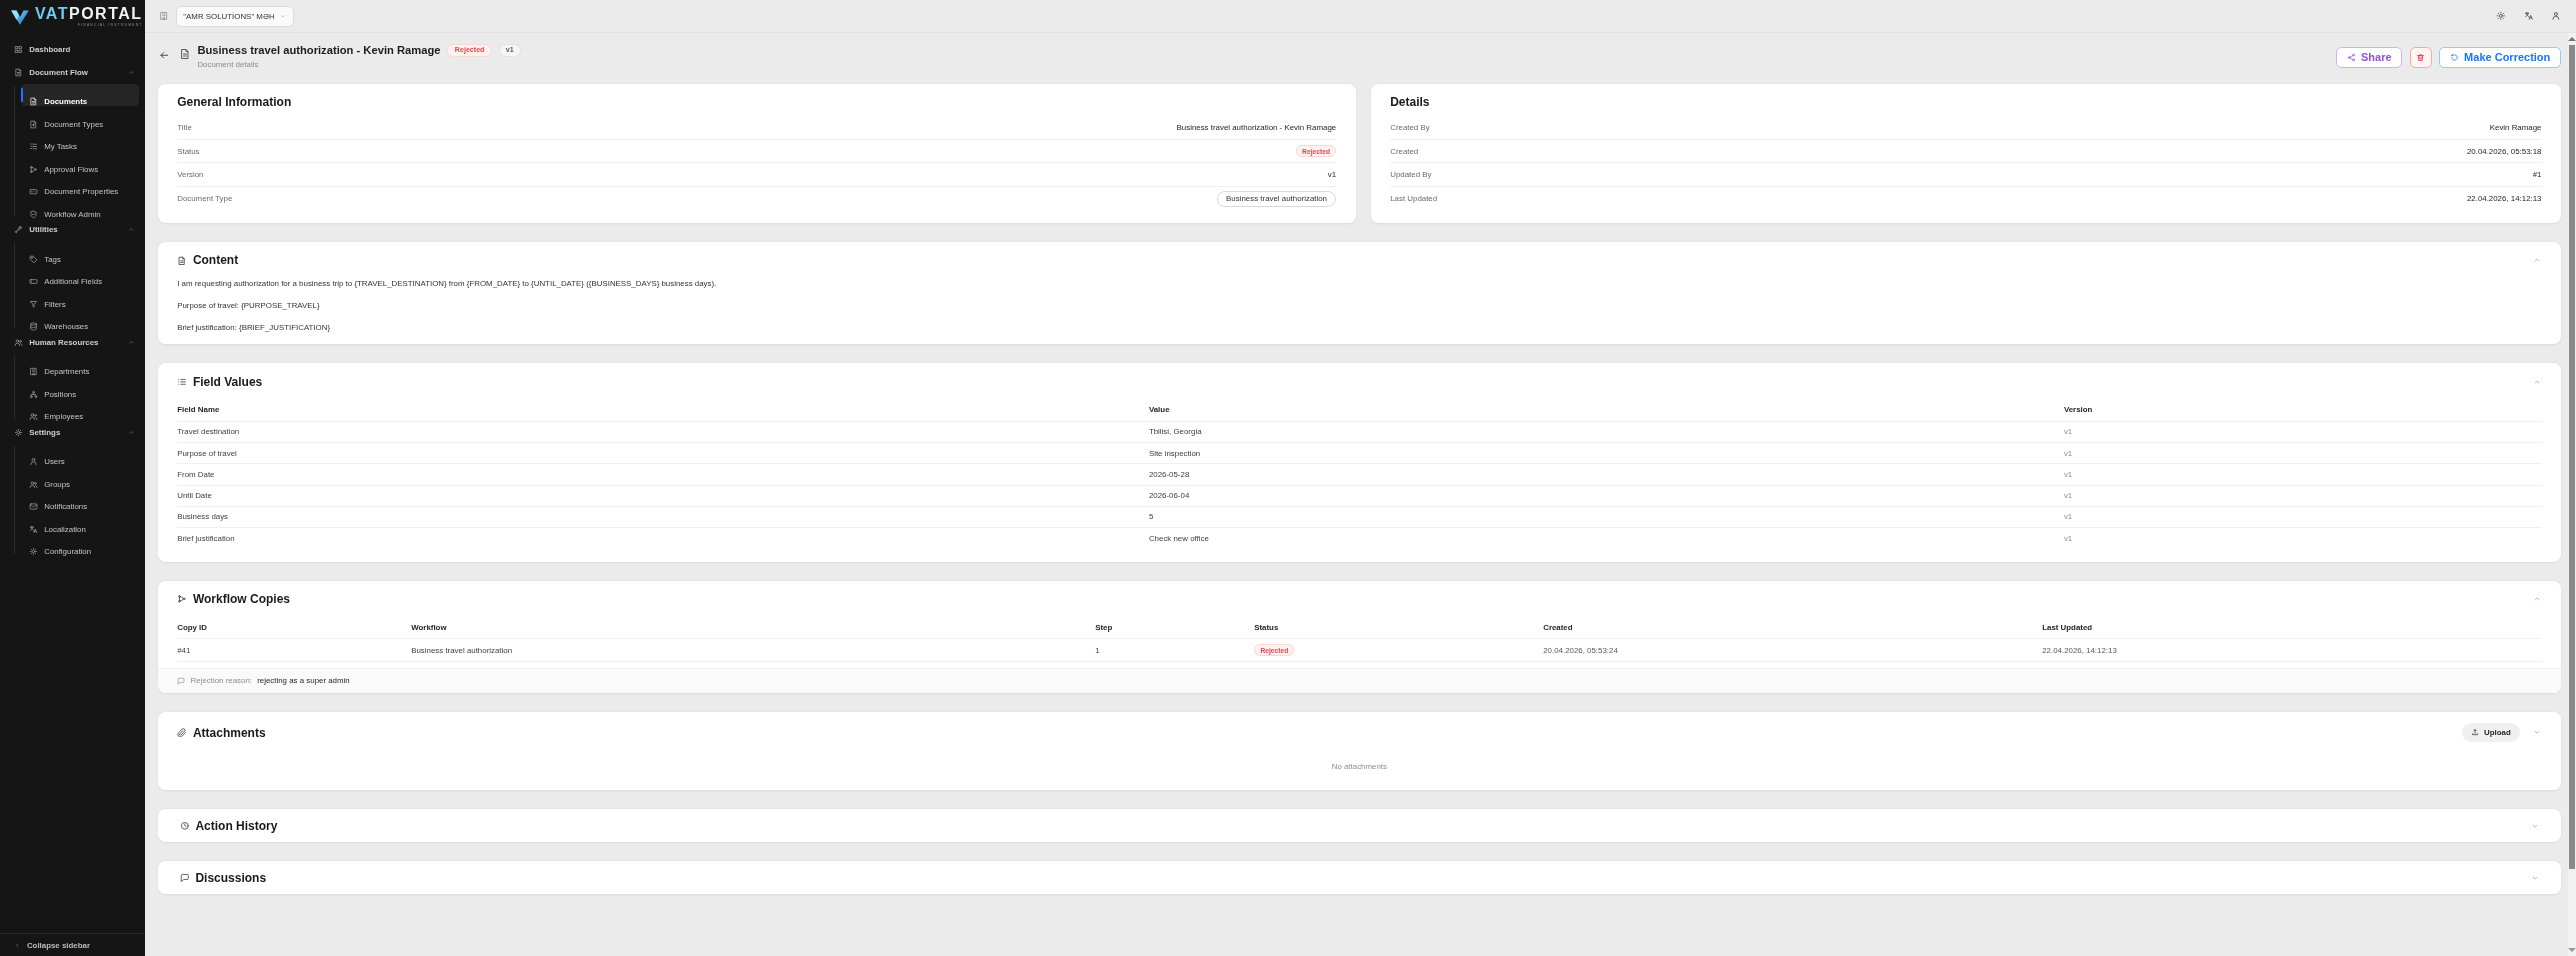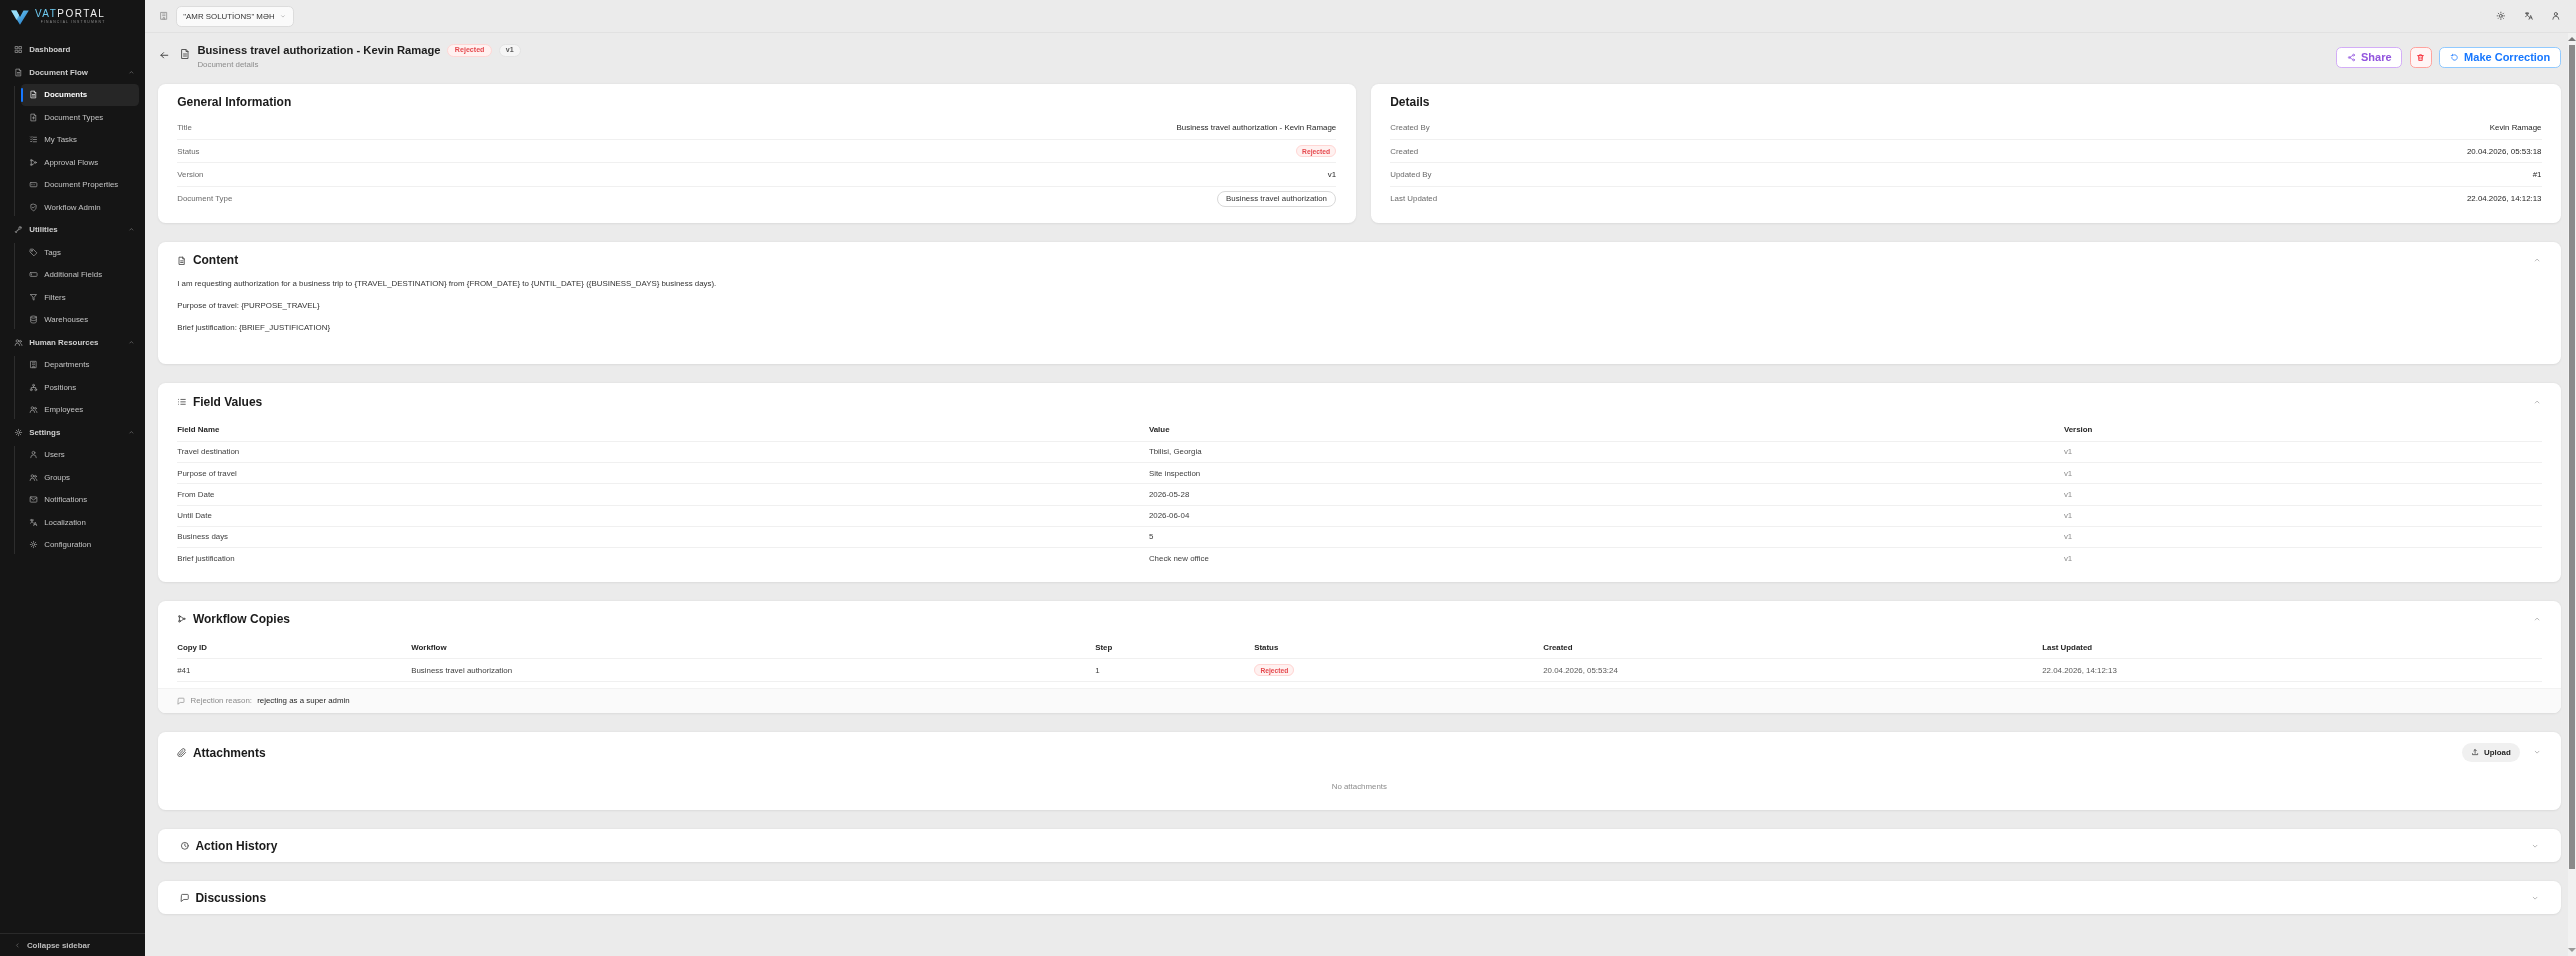--- a/index.html
+++ b/index.html
@@ -6,32 +6,32 @@
   html,body { width:2576px; height:956px; overflow:hidden; }
   body { font-family:"Liberation Sans","DejaVu Sans",sans-serif; background:#ebebeb; color:#262626; font-size:7.9px; }
   svg.ic { display:block; fill:none; stroke:currentColor; stroke-width:2; stroke-linecap:round; stroke-linejoin:round; }
 
   .app { display:flex; width:2576px; height:956px; }
 
   
   .sidebar { width:145px; min-width:145px; background:#151515; color:#c9c9c9; display:flex; flex-direction:column; }
   .logo { height:34px; display:flex; align-items:center; gap:5.2px; padding-left:9.7px; }
   .logo-text { line-height:1; }
-  .logo-line { font-size:10px; font-weight:400; letter-spacing:1.5px; }
+  .logo-line { font-size:16px; font-weight:700; letter-spacing:1.5px; }
   .logo-vat { color:#6ecbf2; }
   .logo-portal { color:#f2f2f2; }
   .logo-tag { font-size:3.4px; color:#8f8f8f; letter-spacing:1.2px; text-align:right; margin-top:2.2px; }
   .nav { flex:1; padding-top:4.5px; overflow:hidden; }
   .nav-item { height:22.5px; display:flex; align-items:center; gap:6.7px; padding:0 10.5px 0 13.5px; cursor:pointer; color:#cfcfcf; font-weight:600; }
   .nav-item .grow { flex:1; }
   .ni { width:9px; height:9px; color:#9a9a9a; }
   .chev-s { width:6.7px; height:6.7px; color:#8a8a8a; }
   .nav-children { position:relative; }
   .nav-children::before { content:''; position:absolute; left:14.2px; top:2.2px; bottom:2.2px; width:0.7px; background:#2d2d2d; }
-  .nav-child { height:22.5px; margin:0 6px 0 21px; border-radius:4.5px; display:flex; align-items:center; gap:6.7px; padding-left:7.5px; cursor:pointer; color:#c4c4c4; }
+  .nav-child { height:22.5px; margin:0 6px 0 21px; border-radius:4.5px; display:flex; align-items:flex-end; gap:6.7px; padding-left:7.5px; cursor:pointer; color:#c4c4c4; }
   .nav-child.active { background:#262626; color:#fff; position:relative; font-weight:700; }
   .nav-child.active::before { content:''; position:absolute; left:0; top:4.5px; bottom:4.5px; width:2.2px; border-radius:1.5px; background:#1677ff; }
   .nav-child.active .ni { color:#e8e8e8; }
   .side-footer { height:23px; border-top:0.7px solid #2a2a2a; display:flex; align-items:center; gap:6.7px; padding-left:13.5px; color:#bdbdbd; cursor:pointer;font-weight:bold; }
 
   
   .main { flex:1; position:relative; background:#ebebeb; }
   .topbar { height:33px; display:flex; align-items:center; padding:0 15px 0 14.2px; border-bottom:0.7px solid rgba(0,0,0,0.04); }
   .tb-build { width:9.7px; height:9.7px; color:#8c8c8c; margin-right:6.7px; }
   .tenant { display:flex; align-items:center; gap:6px; background:#fafafa; border:0.7px solid #dcdcdc; border-radius:5.2px; height:21px; padding:0 6.7px; cursor:pointer; max-width:118px; }
@@ -68,21 +68,21 @@
 
   .info-rows { margin-top:6.7px; }
   .info-row { display:flex; justify-content:space-between; align-items:center; height:23.6px; border-bottom:0.7px solid #f0f0f0; }
   .info-row:last-child { border-bottom:none; }
   .i-label { color:#6b6b6b; }
   .i-value { color:#262626; text-align:right; }
   .type-pill { border:0.7px solid #d9d9d9; border-radius:9px; padding:2.6px 8.2px; color:#333; background:#fff; }
 
   .content-body { margin-top:12px; }
   .content-body p { margin-bottom:12.7px; color:#333; }
-  .content-body p:last-child { margin-bottom:20px; }
+  .content-body p:last-child { margin-bottom:0; }
 
   .tbl { margin-top:10.5px; }
   .fv-row { display:grid; grid-template-columns:41.1% 38.7% 20.2%; align-items:center; height:21.3px; border-bottom:0.7px solid #f0f0f0; }
   .fv-row.head { height:22.5px; font-weight:700; color:#262626; }
   .fv-row:last-child { border-bottom:none; }
   .fv-row .c1 { color:#404040; }
   .fv-row .c2 { color:#404040; }
   .fv-row .c3 { color:#8c8c8c; }
   .fv-row.head .c1,.fv-row.head .c2,.fv-row.head .c3 { color:#262626; }
 

